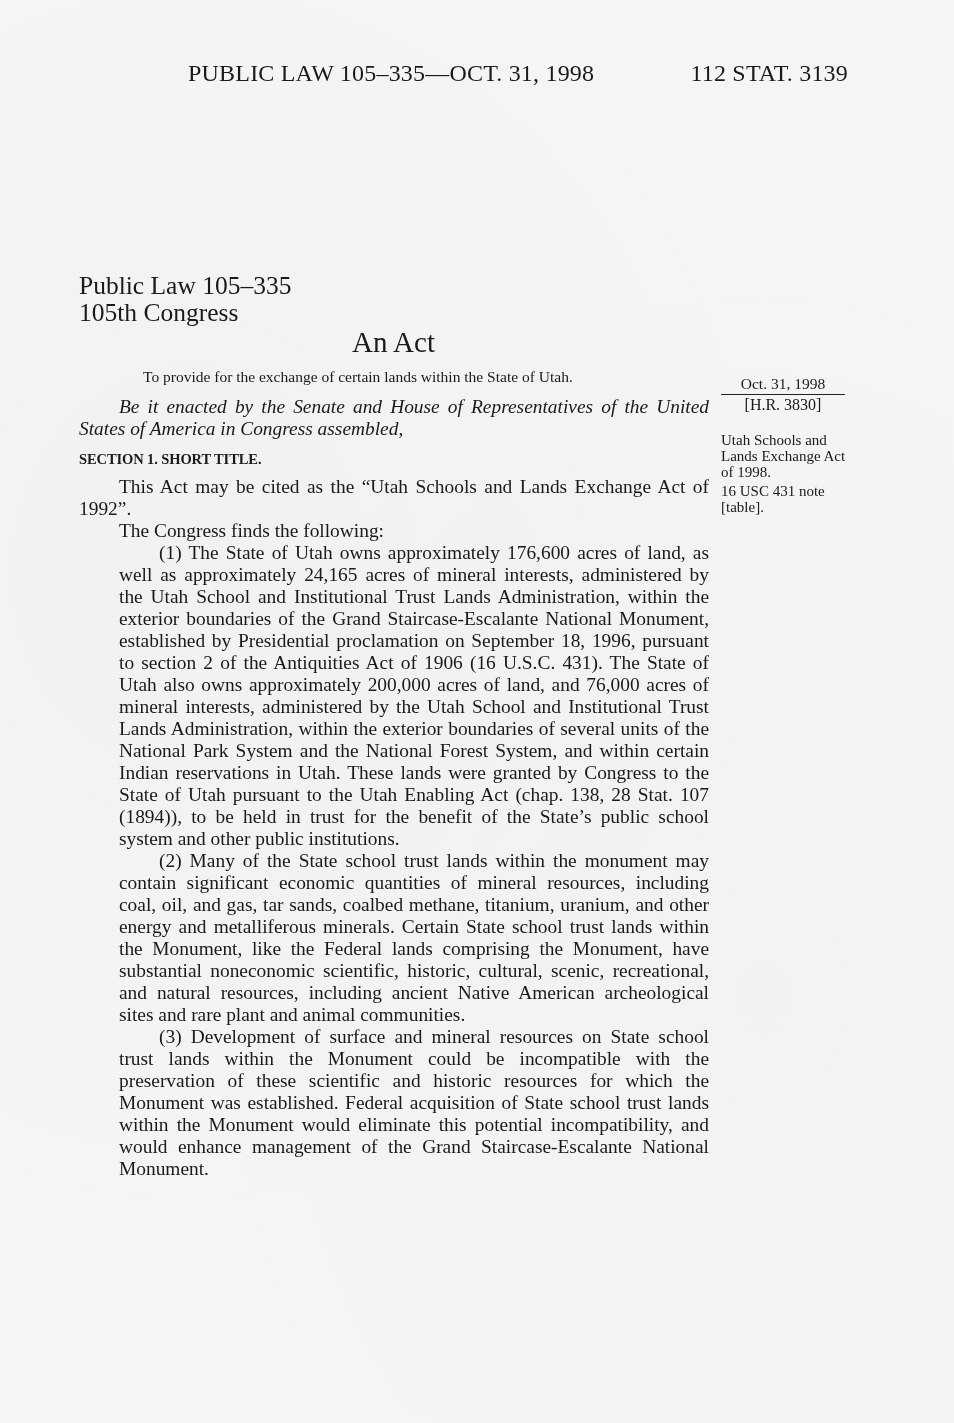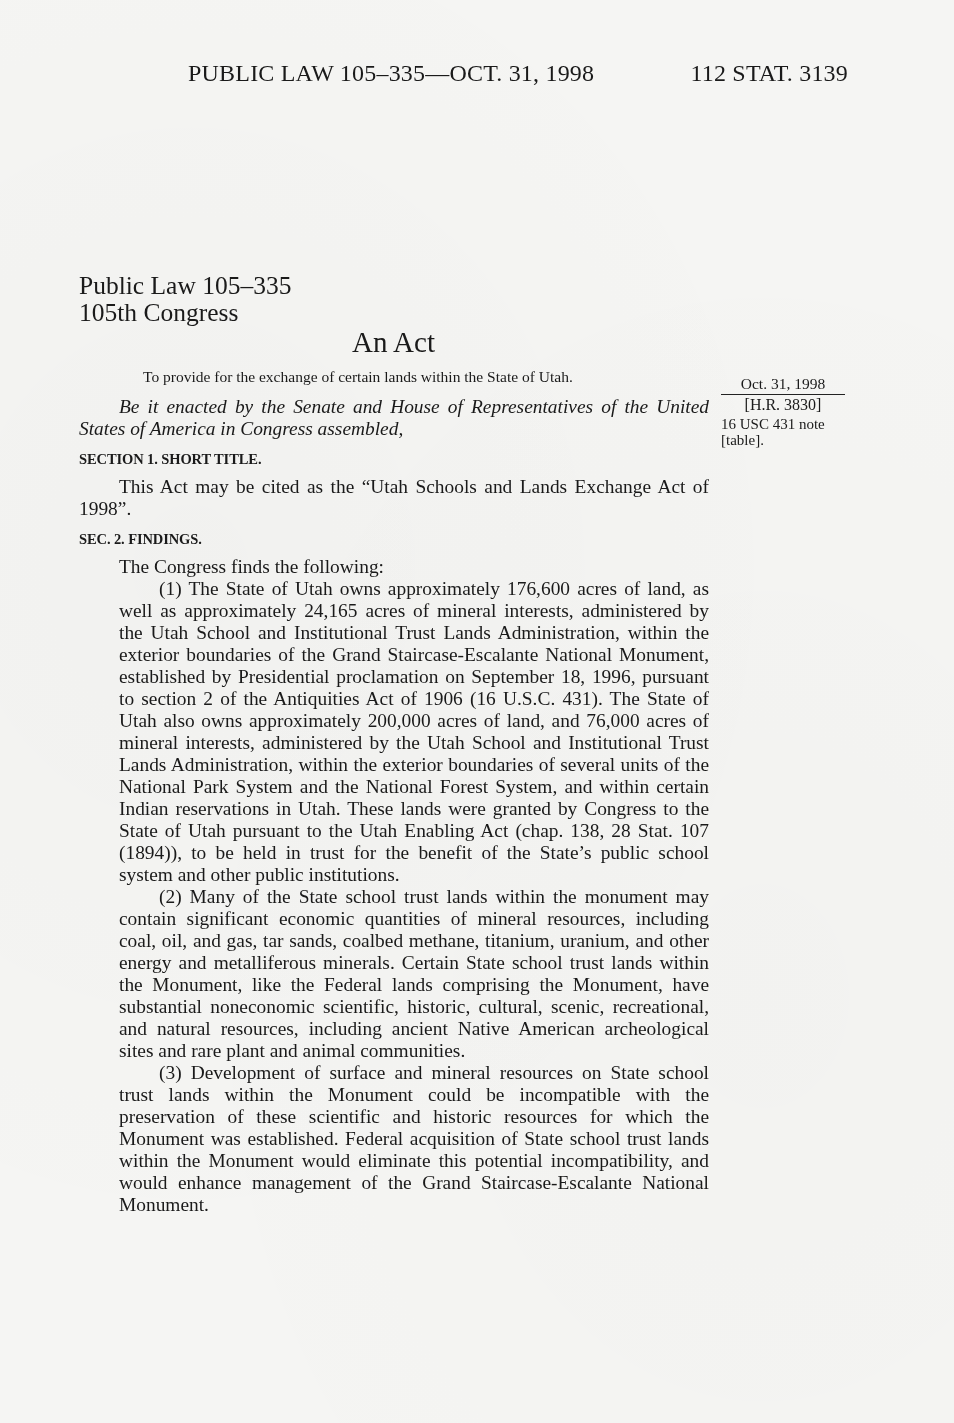--- a/index.html
+++ b/index.html
@@ -72,27 +72,27 @@
   <div>105th Congress</div>
 </div>
 
 <div class="an-act">An Act</div>
 
 <div class="purpose">To provide for the exchange of certain lands within the State of Utah.</div>
 
 <div class="margin-notes">
   <div class="date-note">Oct. 31, 1998</div>
   <div class="hr-note">[H.R. 3830]</div>
+  <div class="short-note">Utah Schools and Lands Exchange Act of 1998.</div>
   <div class="usc-note">16 USC 431 note [table].</div>
 </div>
 
 <div class="body-text">
   <p class="enact">Be it enacted by the Senate and House of Representatives of the United States of America in Congress assembled,</p>
 
   <div class="sec-head">SECTION 1. SHORT TITLE.</div>
-  <p class="para indent1">This Act may be cited as the “Utah Schools and Lands Exchange Act of 1998”.</p>
+  <p class="para indent1">This Act may be cited as the “Utah Schools and Lands Exchange Act of 1992”.</p>
 
-  <div class="sec-head">SEC. 2. FINDINGS.</div>
   <p class="findings-intro">The Congress finds the following:</p>
   <p class="finding">(1) The State of Utah owns approximately 176,600 acres of land, as well as approximately 24,165 acres of mineral interests, administered by the Utah School and Institutional Trust Lands Administration, within the exterior boundaries of the Grand Staircase-Escalante National Monument, established by Presidential proclamation on September 18, 1996, pursuant to section 2 of the Antiquities Act of 1906 (16 U.S.C. 431). The State of Utah also owns approximately 200,000 acres of land, and 76,000 acres of mineral interests, administered by the Utah School and Institutional Trust Lands Administration, within the exterior boundaries of several units of the National Park System and the National Forest System, and within certain Indian reservations in Utah. These lands were granted by Congress to the State of Utah pursuant to the Utah Enabling Act (chap. 138, 28 Stat. 107 (1894)), to be held in trust for the benefit of the State’s public school system and other public institutions.</p>
   <p class="finding">(2) Many of the State school trust lands within the monument may contain significant economic quantities of mineral resources, including coal, oil, and gas, tar sands, coalbed methane, titanium, uranium, and other energy and metalliferous minerals. Certain State school trust lands within the Monument, like the Federal lands comprising the Monument, have substantial noneconomic scientific, historic, cultural, scenic, recreational, and natural resources, including ancient Native American archeological sites and rare plant and animal communities.</p>
   <p class="finding">(3) Development of surface and mineral resources on State school trust lands within the Monument could be incompatible with the preservation of these scientific and historic resources for which the Monument was established. Federal acquisition of State school trust lands within the Monument would eliminate this potential incompatibility, and would enhance management of the Grand Staircase-Escalante National Monument.</p>
 </div>
 
 </body></html>

